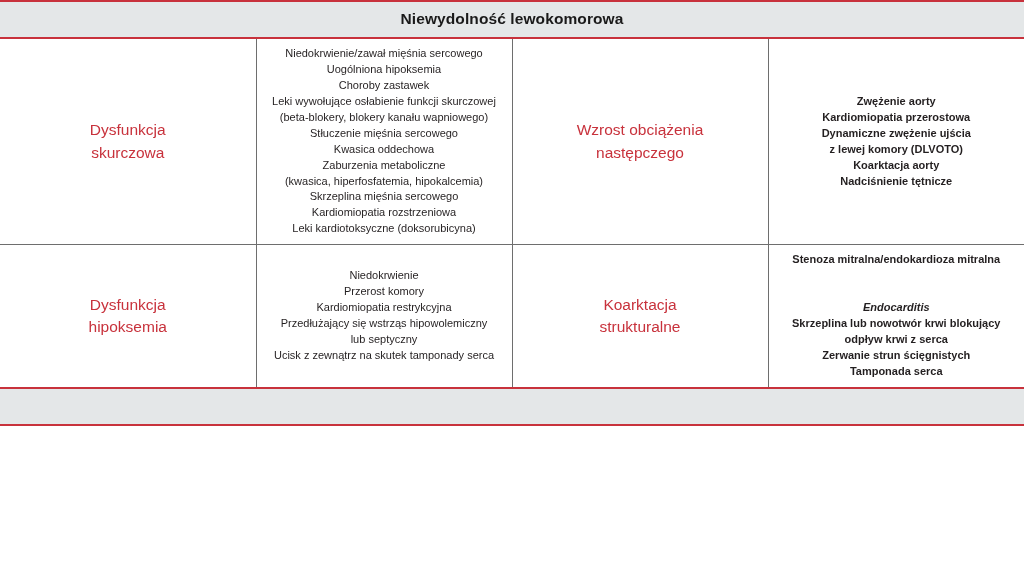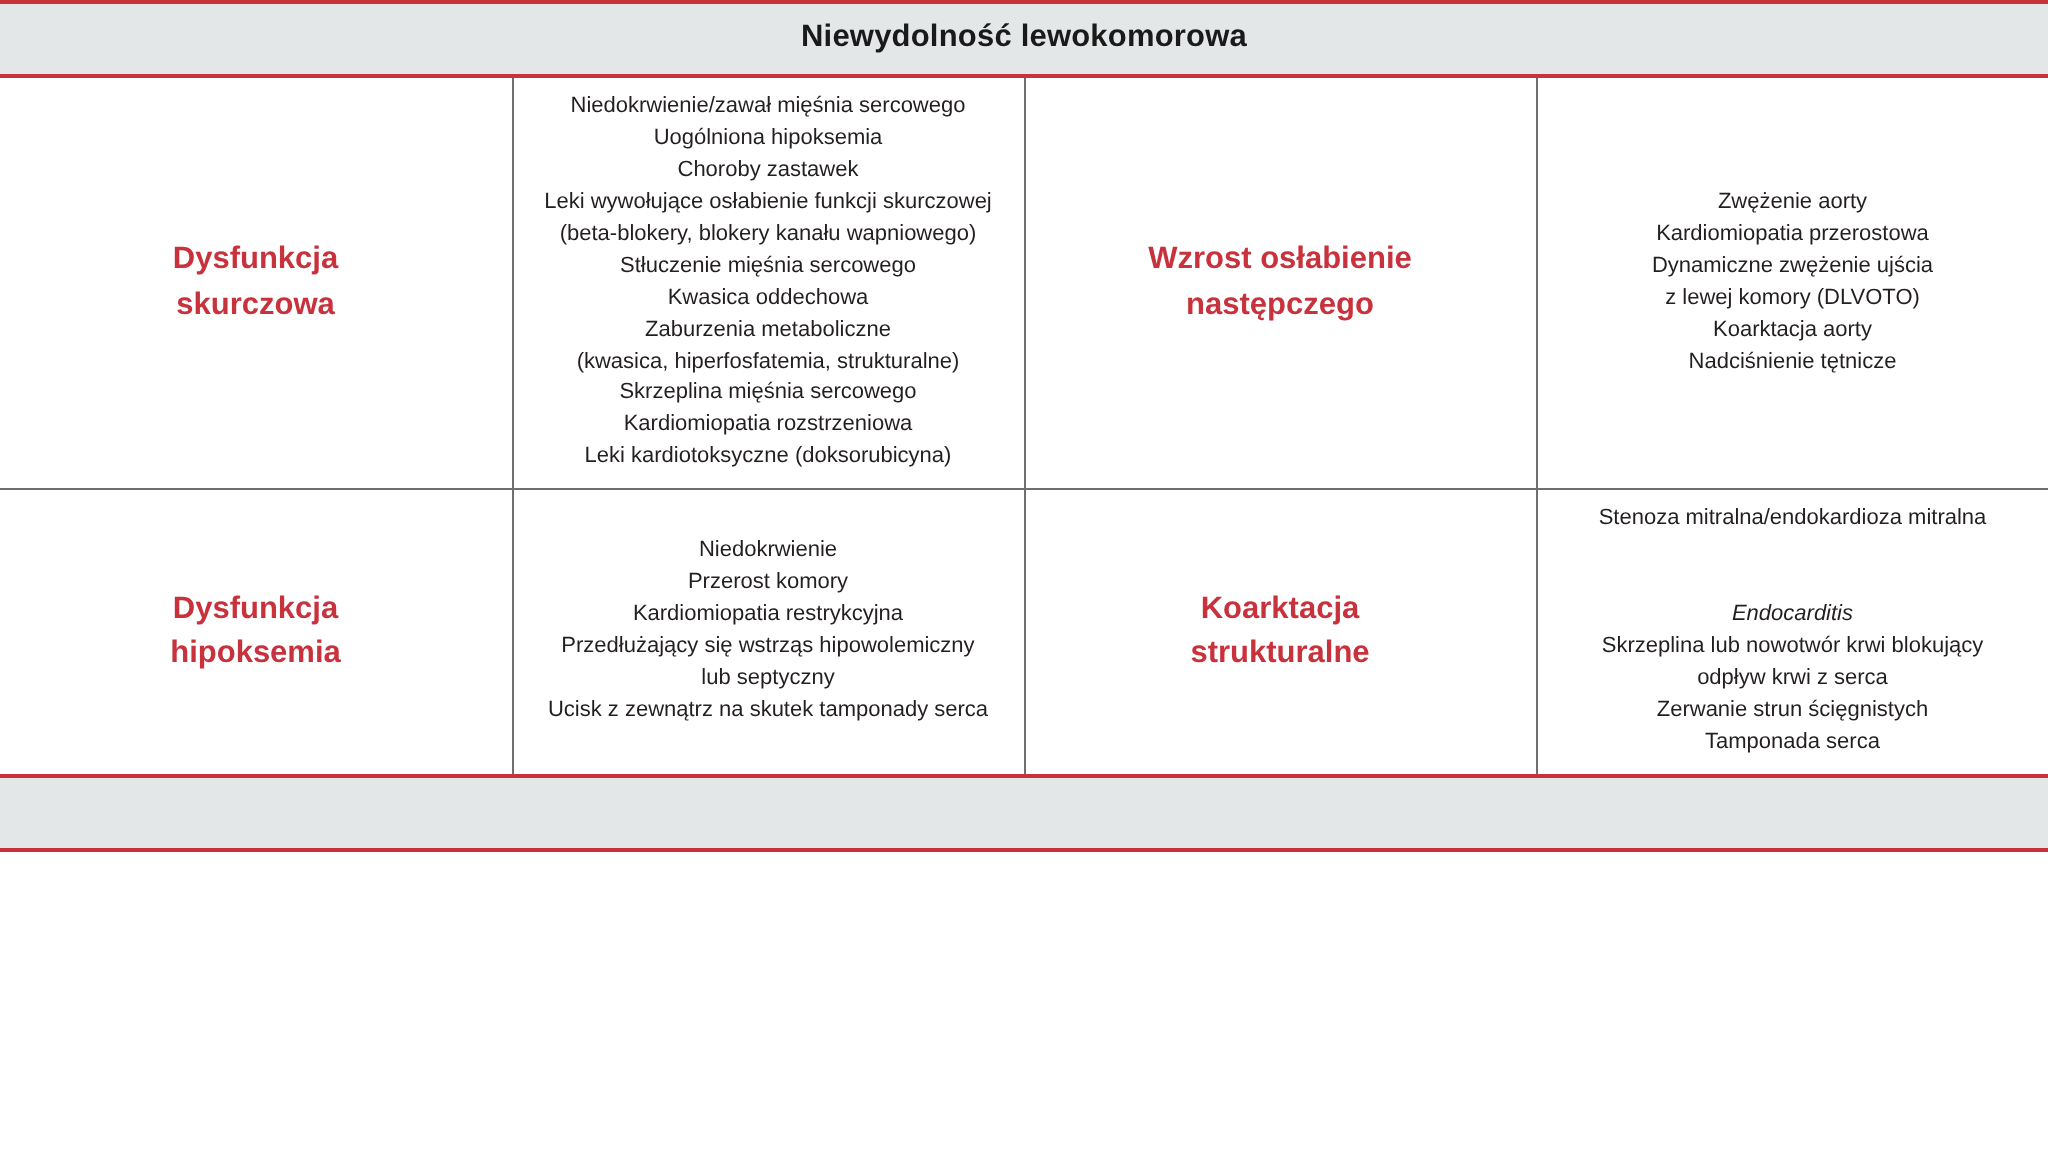--- a/index.html
+++ b/index.html
@@ -45,39 +45,39 @@
     letter-spacing: 0.1px;
     line-height: 1.1;
   }
 
   
   td.cat {
     width: 196px;
     text-align: center;
     vertical-align: middle;
     color: #c8323c;
-    font-weight: bold;
+    font-weight: normal;
     font-size: 15.5px;
     line-height: 1.45;
     padding: 6px 8px;
     border-right: 1px solid #6e6e6e;
     background: #ffffff;
   }
   td.list {
     text-align: center;
     vertical-align: middle;
     font-size: 11px;
     line-height: 1.45;
     padding: 7px 6px;
     color: #231f20;
     background: #ffffff;
   }
   td.list-left   { width: 340px; border-right: 1px solid #6e6e6e; }
   td.cat-right   { width: 187px; border-right: 1px solid #6e6e6e; }
-  td.list-right  { width: 301px; }
+  td.list-right  { width: 301px; font-weight: bold; }
 
   tr.data-row.with-rule > td {
     border-bottom: 1px solid #6e6e6e;
   }
   tr.data-row.last-row > td {
     border-bottom: none;
   }
 
   .line { display: block; }
   .line.it { font-style: italic; margin-top: 32px; }
@@ -102,27 +102,27 @@
       </td>
       <td class="list list-left">
         <span class="line">Niedokrwienie/zawał mięśnia sercowego</span>
         <span class="line">Uogólniona hipoksemia</span>
         <span class="line">Choroby zastawek</span>
         <span class="line">Leki wywołujące osłabienie funkcji skurczowej</span>
         <span class="line">(beta-blokery, blokery kanału wapniowego)</span>
         <span class="line">Stłuczenie mięśnia sercowego</span>
         <span class="line">Kwasica oddechowa</span>
         <span class="line">Zaburzenia metaboliczne</span>
-        <span class="line">(kwasica, hiperfosfatemia, strukturalne)</span>
+        <span class="line">(kwasica, hiperfosfatemia, hipokalcemia)</span>
         <span class="line">Skrzeplina mięśnia sercowego</span>
         <span class="line">Kardiomiopatia rozstrzeniowa</span>
         <span class="line">Leki kardiotoksyczne (doksorubicyna)</span>
       </td>
       <td class="cat cat-right">
-        <span class="line">Wzrost osłabienie</span>
+        <span class="line">Wzrost obciążenia</span>
         <span class="line">następczego</span>
       </td>
       <td class="list list-right">
         <span class="line">Zwężenie aorty</span>
         <span class="line">Kardiomiopatia przerostowa</span>
         <span class="line">Dynamiczne zwężenie ujścia</span>
         <span class="line">z lewej komory (DLVOTO)</span>
         <span class="line">Koarktacja aorty</span>
         <span class="line">Nadciśnienie tętnicze</span>
       </td>

